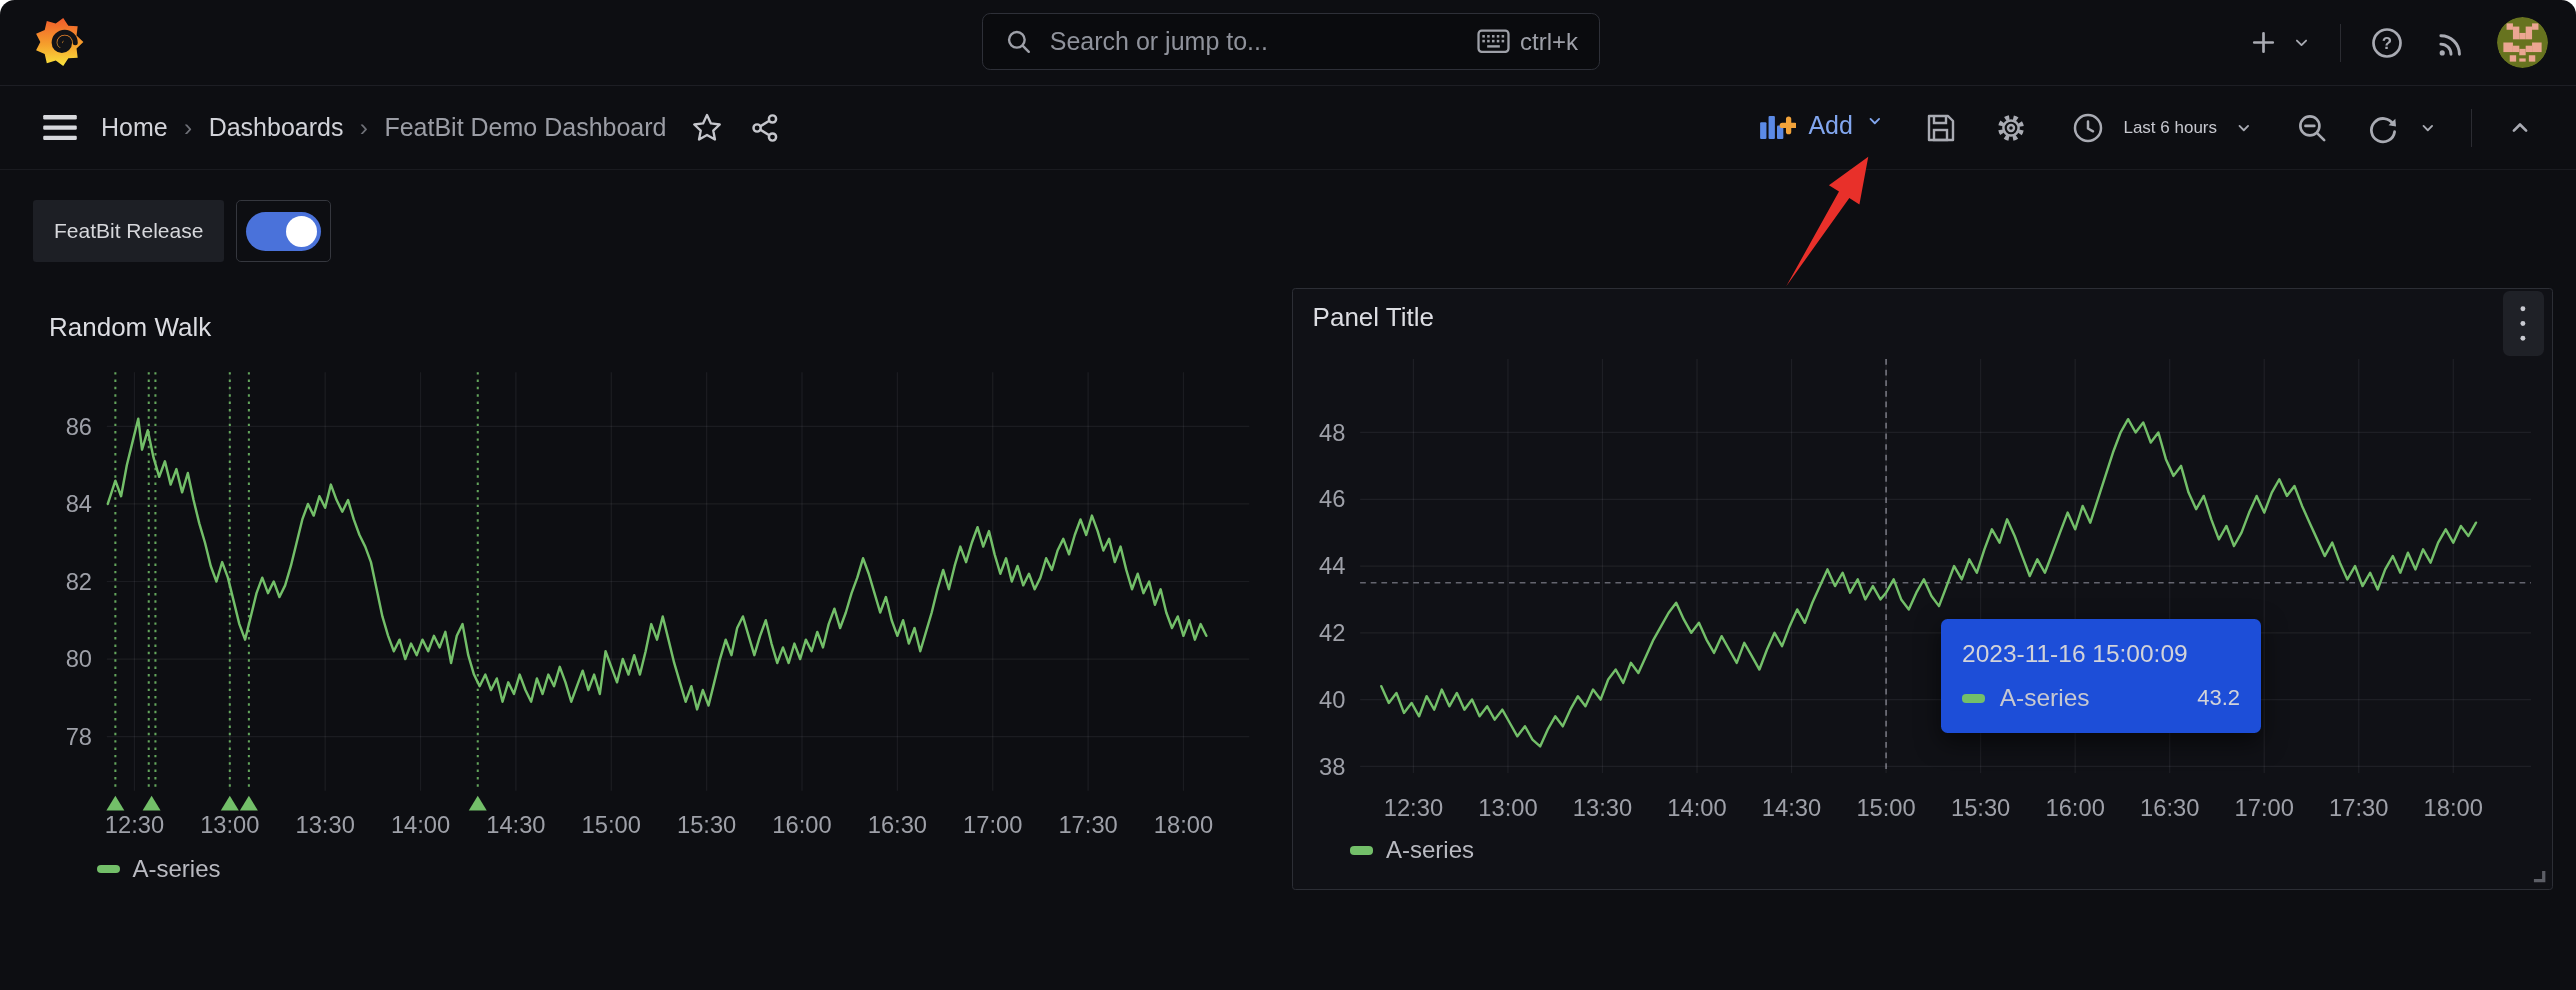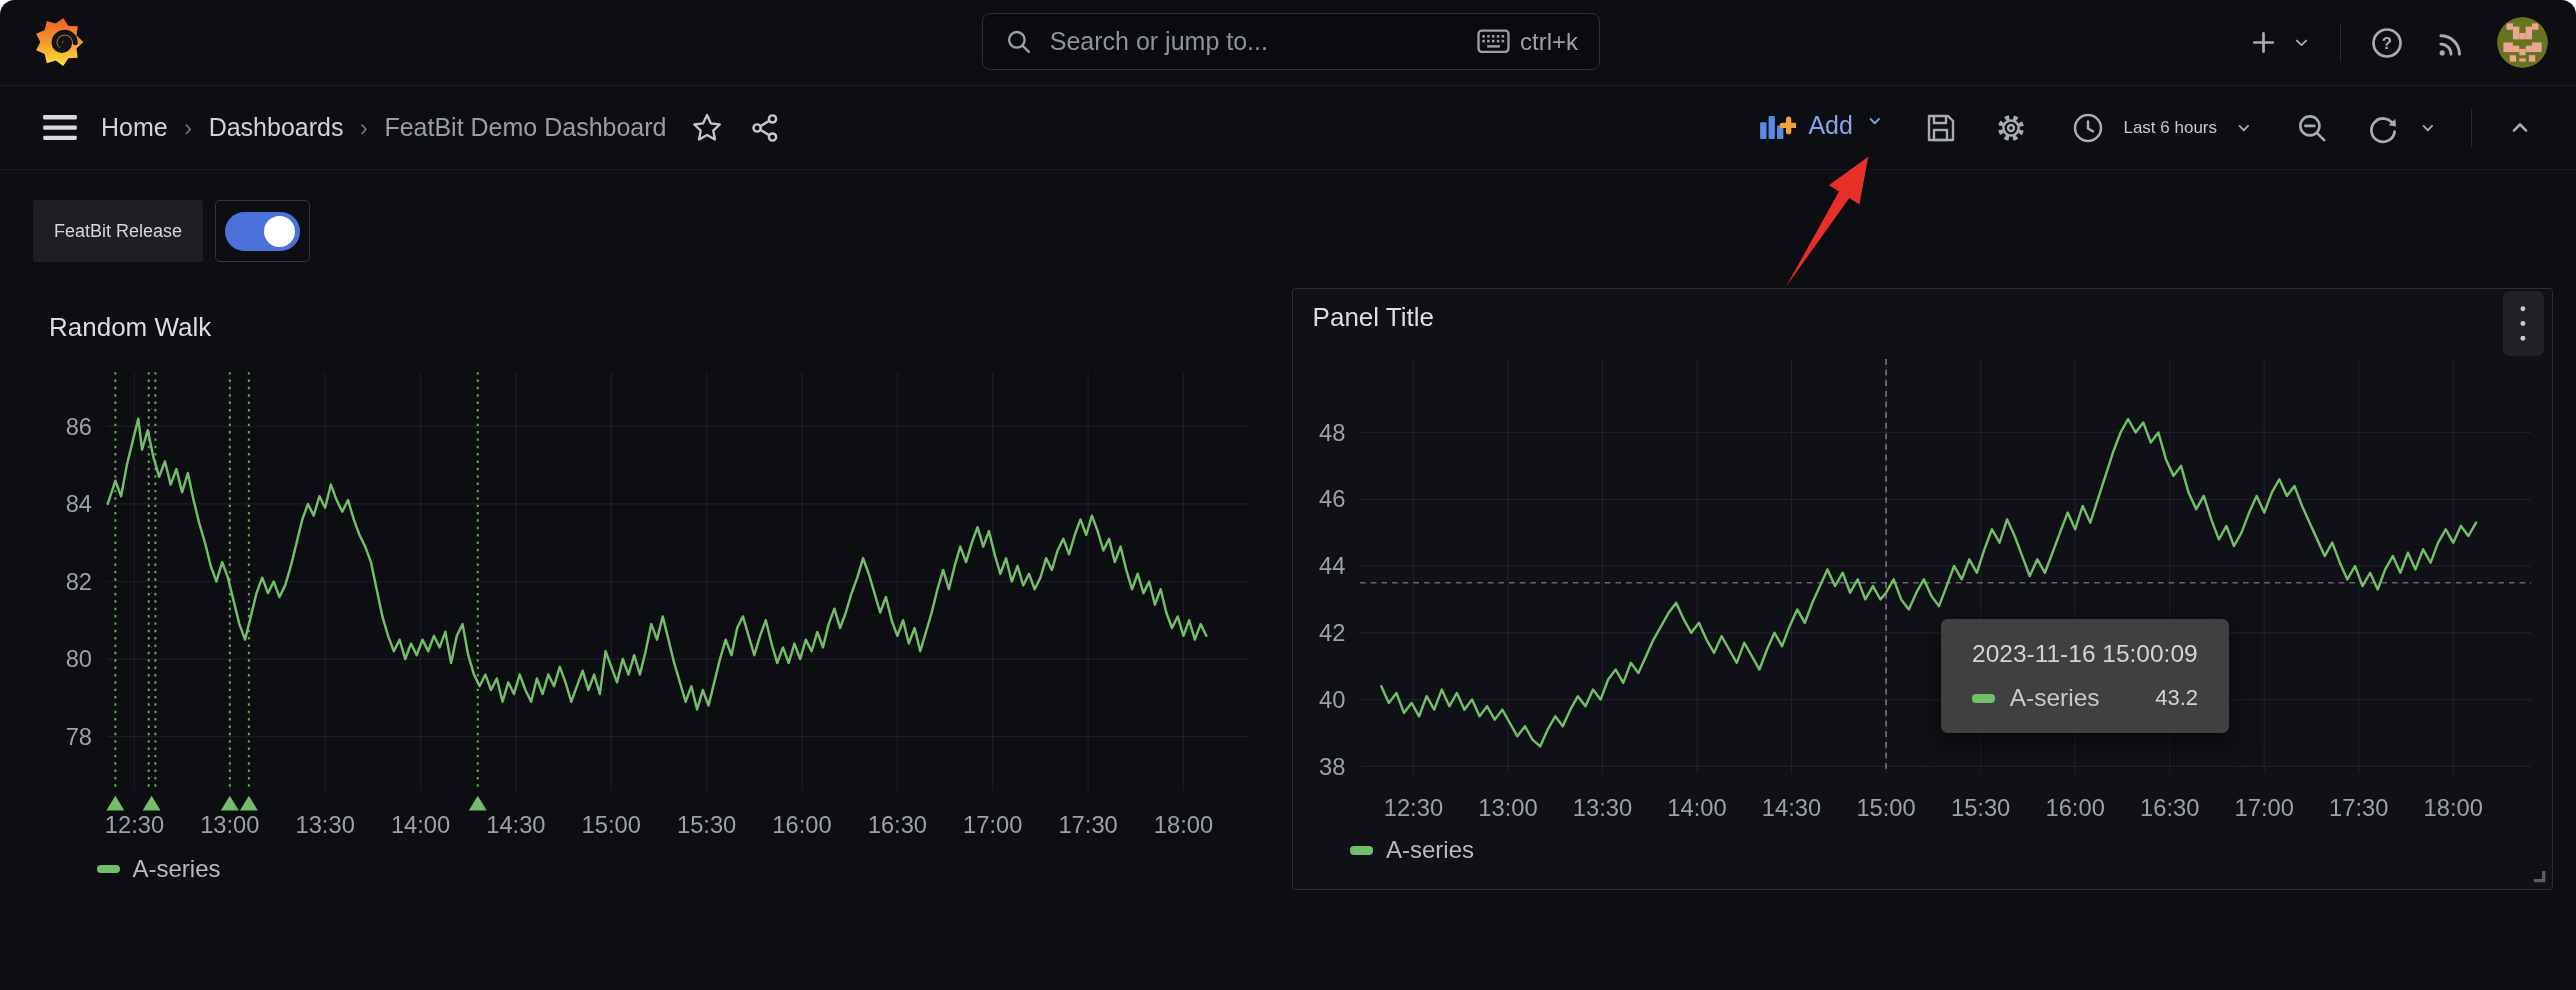--- a/index.html
+++ b/index.html
@@ -31,44 +31,44 @@
   .bc-current{color:#9b9da5;}
   .toolbar-right{margin-left:auto;display:flex;align-items:center;gap:34px;}
   .add-btn{display:flex;align-items:flex-start;gap:12px;background:none;border:none;cursor:pointer;
            color:#82a6ee;font-size:25px;font-weight:500;}
   .time-btn{display:flex;align-items:center;gap:17px;background:none;border:none;cursor:pointer;
             color:#c7c8cf;font-size:17px;}
   
   .controls-row{position:absolute;left:33px;top:200px;display:flex;align-items:center;gap:43px;}
   .ctl-group{display:flex;align-items:center;gap:11.5px;}
   .ctl-label{height:62px;display:flex;align-items:center;padding:0 21px;background:#1d1f25;
-             border-radius:3.3px;color:#d6d7db;font-size:18px;font-weight:500;}
+             border-radius:3.3px;color:#d6d7db;font-size:21px;font-weight:500;}
   .ctl-toggle-box{width:95px;height:62px;box-sizing:border-box;border:0.8px solid #35373e;
                   border-radius:4.9px;display:flex;align-items:center;justify-content:center;cursor:pointer;}
   .switch{position:relative;width:75px;height:39px;border-radius:19.6px;}
   .switch.on{background:#4a72da;}
   .switch.on .knob{position:absolute;right:4.1px;top:4.1px;width:31px;height:31px;border-radius:50%;background:#ffffff;}
   .switch.off{background:#17181d;border:1.6px solid #3e4048;box-sizing:border-box;}
   .switch.off .knob{position:absolute;left:4.9px;top:4.1px;width:28px;height:28px;border-radius:50%;background:#97989e;}
   
   .panel-left{position:absolute;left:24.5px;top:300px;width:1239px;}
   .panel-title{margin:0;padding:11.5px 0 6.5px 24.5px;font-size:26px;font-weight:500;color:#dcdde2;}
   .panel-right{position:absolute;left:1292px;top:288px;width:1261px;height:602px;box-sizing:border-box;
                background:#101116;border:0.8px solid #2c2e35;border-radius:3.3px;}
   .panel-header{height:47px;display:flex;align-items:center;padding:4.9px 8.2px 0 19.6px;}
   .panel-header h2{margin:0;font-size:26px;font-weight:500;color:#dcdde2;flex:1;}
   .kebab-btn{width:41px;height:65px;margin-top:11.5px;border-radius:6.5px;background:#1f2127;border:none;
              display:flex;align-items:center;justify-content:center;color:#c9cad1;cursor:pointer;}
   .legend{display:flex;align-items:center;gap:13px;margin-top:1.6px;}
   .legend .pill{width:23px;height:8.2px;border-radius:4.1px;}
   .legend .lbl{font-size:24px;color:#b9bac1;cursor:pointer;}
   
-  .g-tooltip{position:absolute;left:648px;top:330px;width:288px;box-sizing:border-box;
-             background:#404040;border-radius:6.5px;box-shadow:0 8.2px 24.5px rgba(0,0,0,.55);
-             padding:21px 31px;z-index:5;}
+  .g-tooltip{position:absolute;left:648px;top:330px;width:320px;box-sizing:border-box;
+             background:#1d4ed8;border-radius:6.5px;box-shadow:0 8.2px 24.5px rgba(0,0,0,.55);
+             padding:21px 21px;z-index:5;}
   .g-tooltip .date{font-size:24.5px;color:#d2d3d9;}
   .g-tooltip .row{display:flex;align-items:center;margin-top:16.4px;}
   .g-tooltip .pill{width:23px;height:9px;border-radius:4.1px;margin-right:14.7px;}
   .g-tooltip .sname{font-size:24.5px;color:#c8c9d0;}
   .g-tooltip .sval{font-size:22px;color:#d2d3d9;margin-left:auto;}
   .resize-handle{position:absolute;right:4.9px;bottom:4.9px;cursor:nwse-resize;color:#5c5e66;}
   .arrow-overlay{position:absolute;left:1751px;top:137px;pointer-events:none;z-index:8;}
   .chart-host{position:relative;}
   svg text{font-family:"Liberation Sans",sans-serif;}
 </style>

